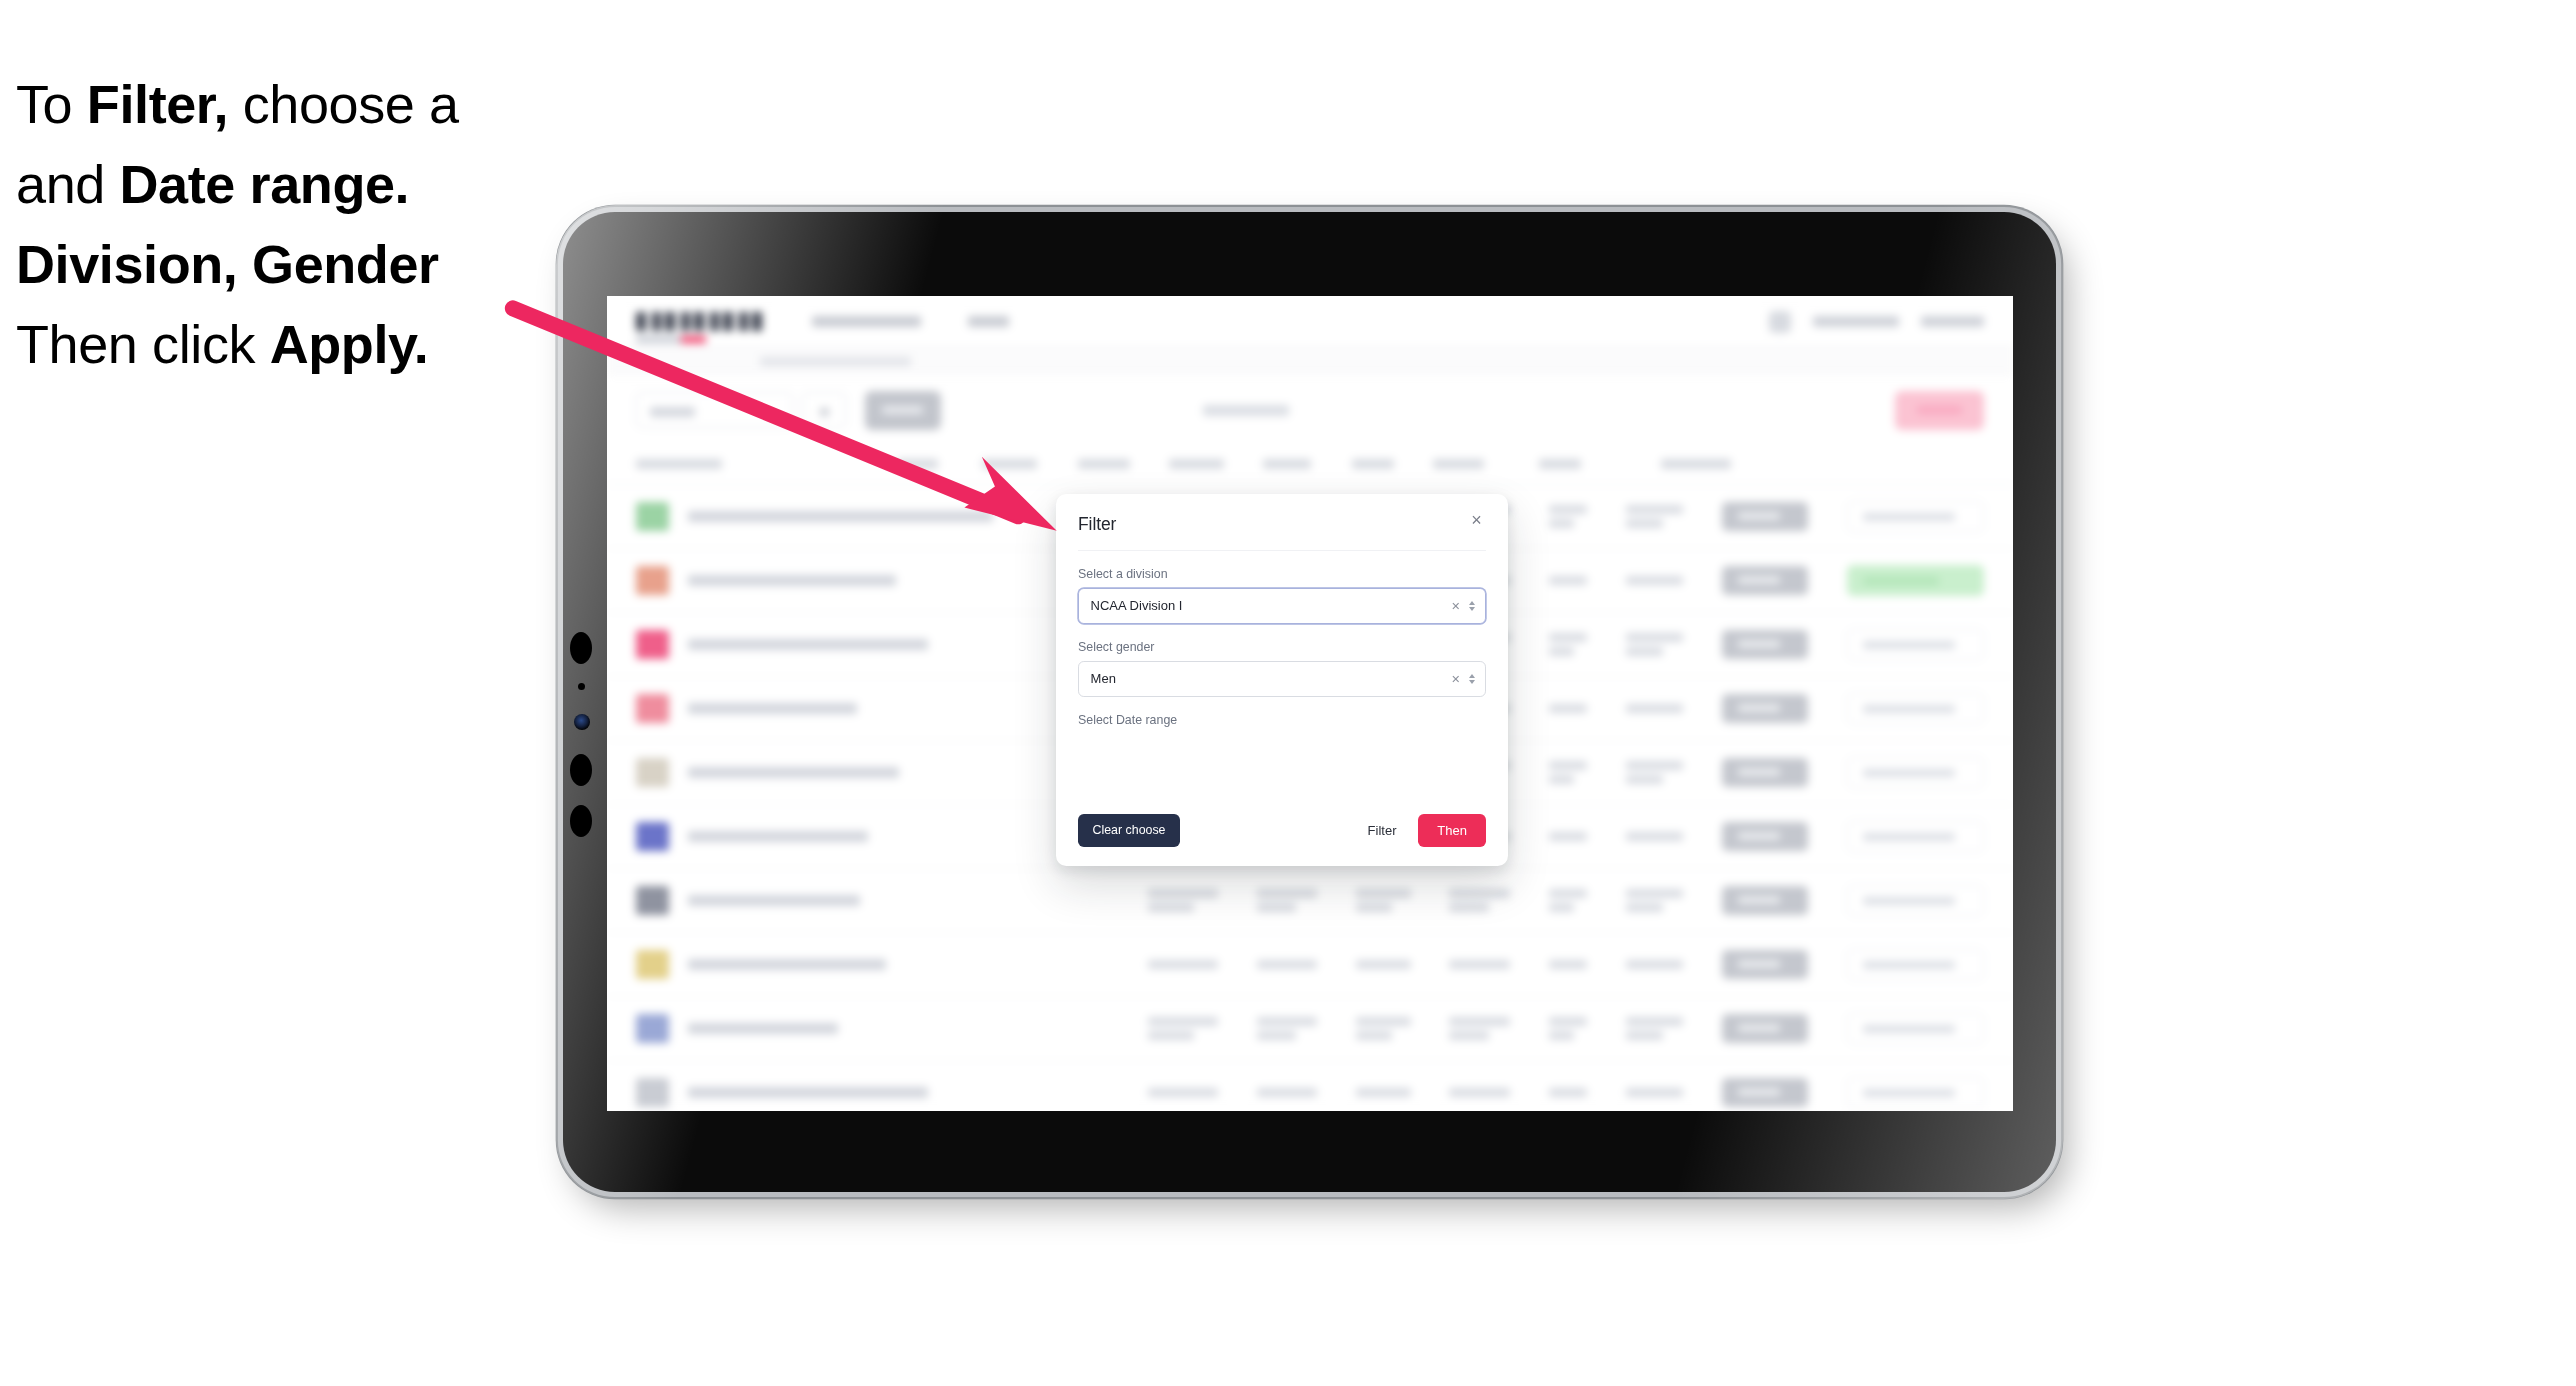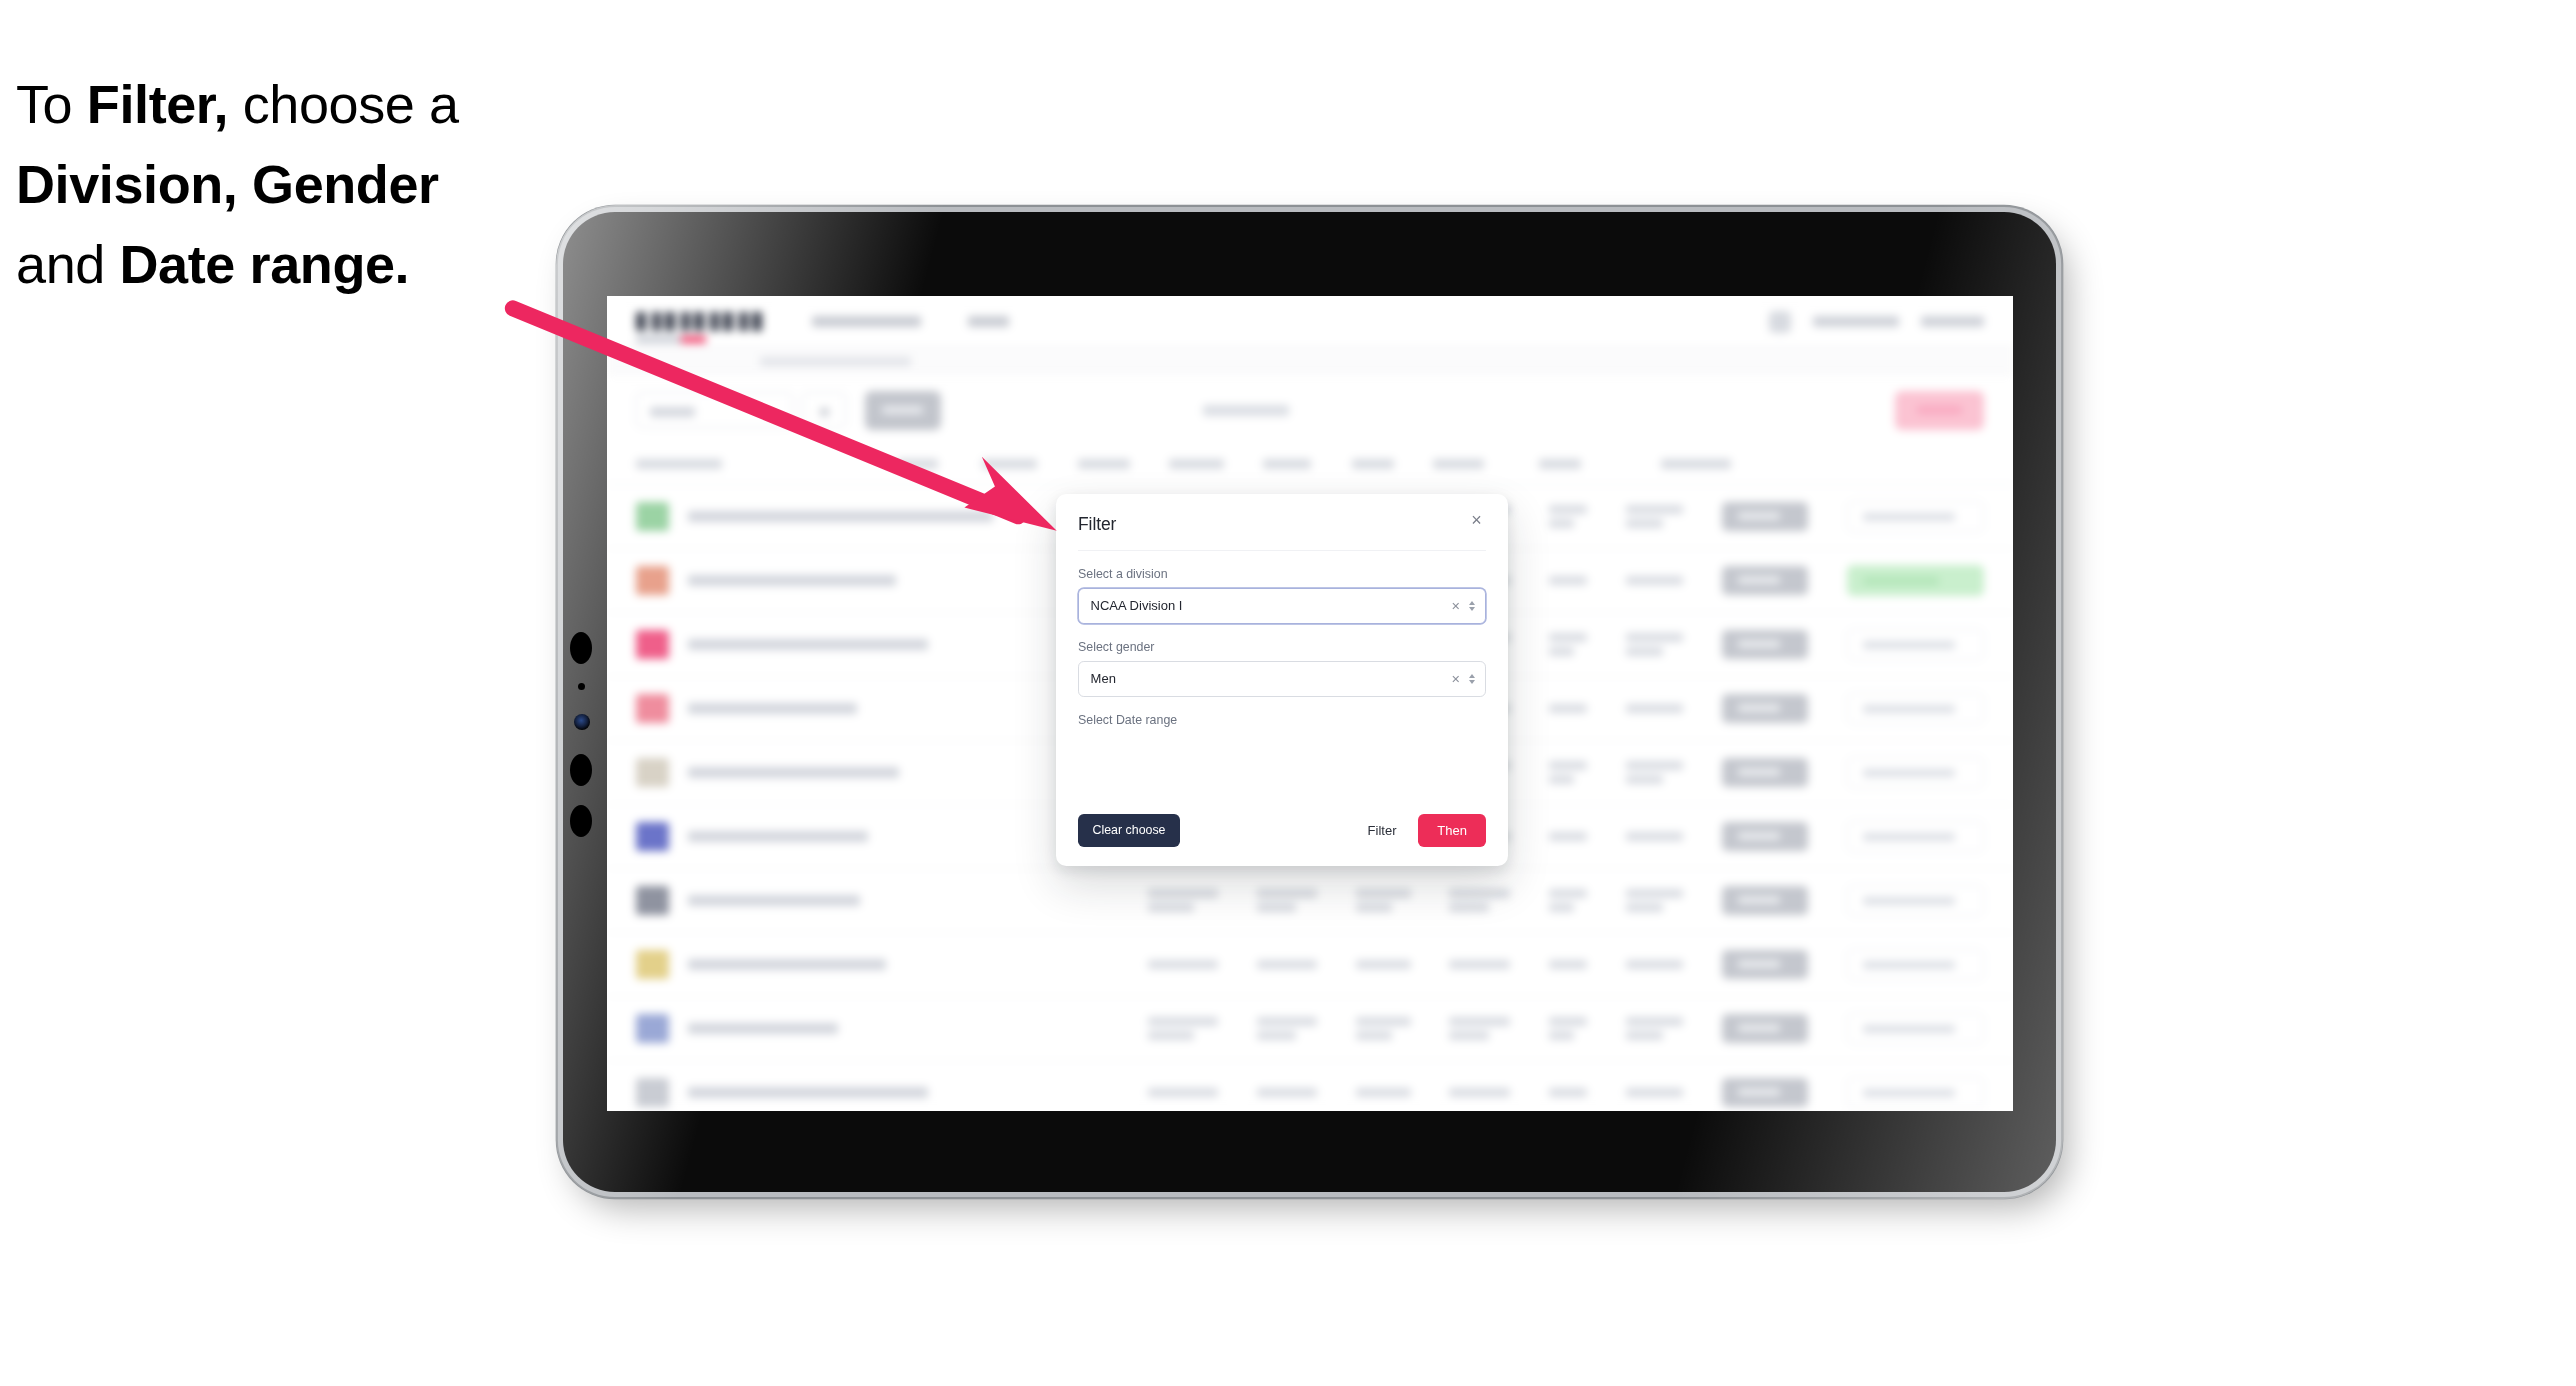--- a/index.html
+++ b/index.html
@@ -288,22 +288,23 @@
   
   #arrow { position: absolute; left: 0; top: 0; width: 2576px; height: 1386px; pointer-events: none; }
 </style>
 </head>
 <body>
 
 <div id="stage">
 
   <div id="caption">
       <div class="cap-line"><span>To </span><b>Filter,</b><span> choose a</span></div>
+      <div class="cap-line"><span>and </span><b>Date range.</b></div>
       <div class="cap-line"><b>Division, Gender</b></div>
-      <div class="cap-line"><span>and </span><b>Date range.</b></div>
+      <div class="cap-line"><span>Then click </span><b>Apply.</b></div>
     </div>
 
   <div id="tablet">
     <div id="tablet-rim"></div>
     <div class="hw" id="hw-a"></div>
     <div class="hw" id="hw-dot"></div>
     <div class="hw" id="hw-cam"></div>
     <div class="hw" id="hw-b"></div>
     <div class="hw" id="hw-c"></div>
 

